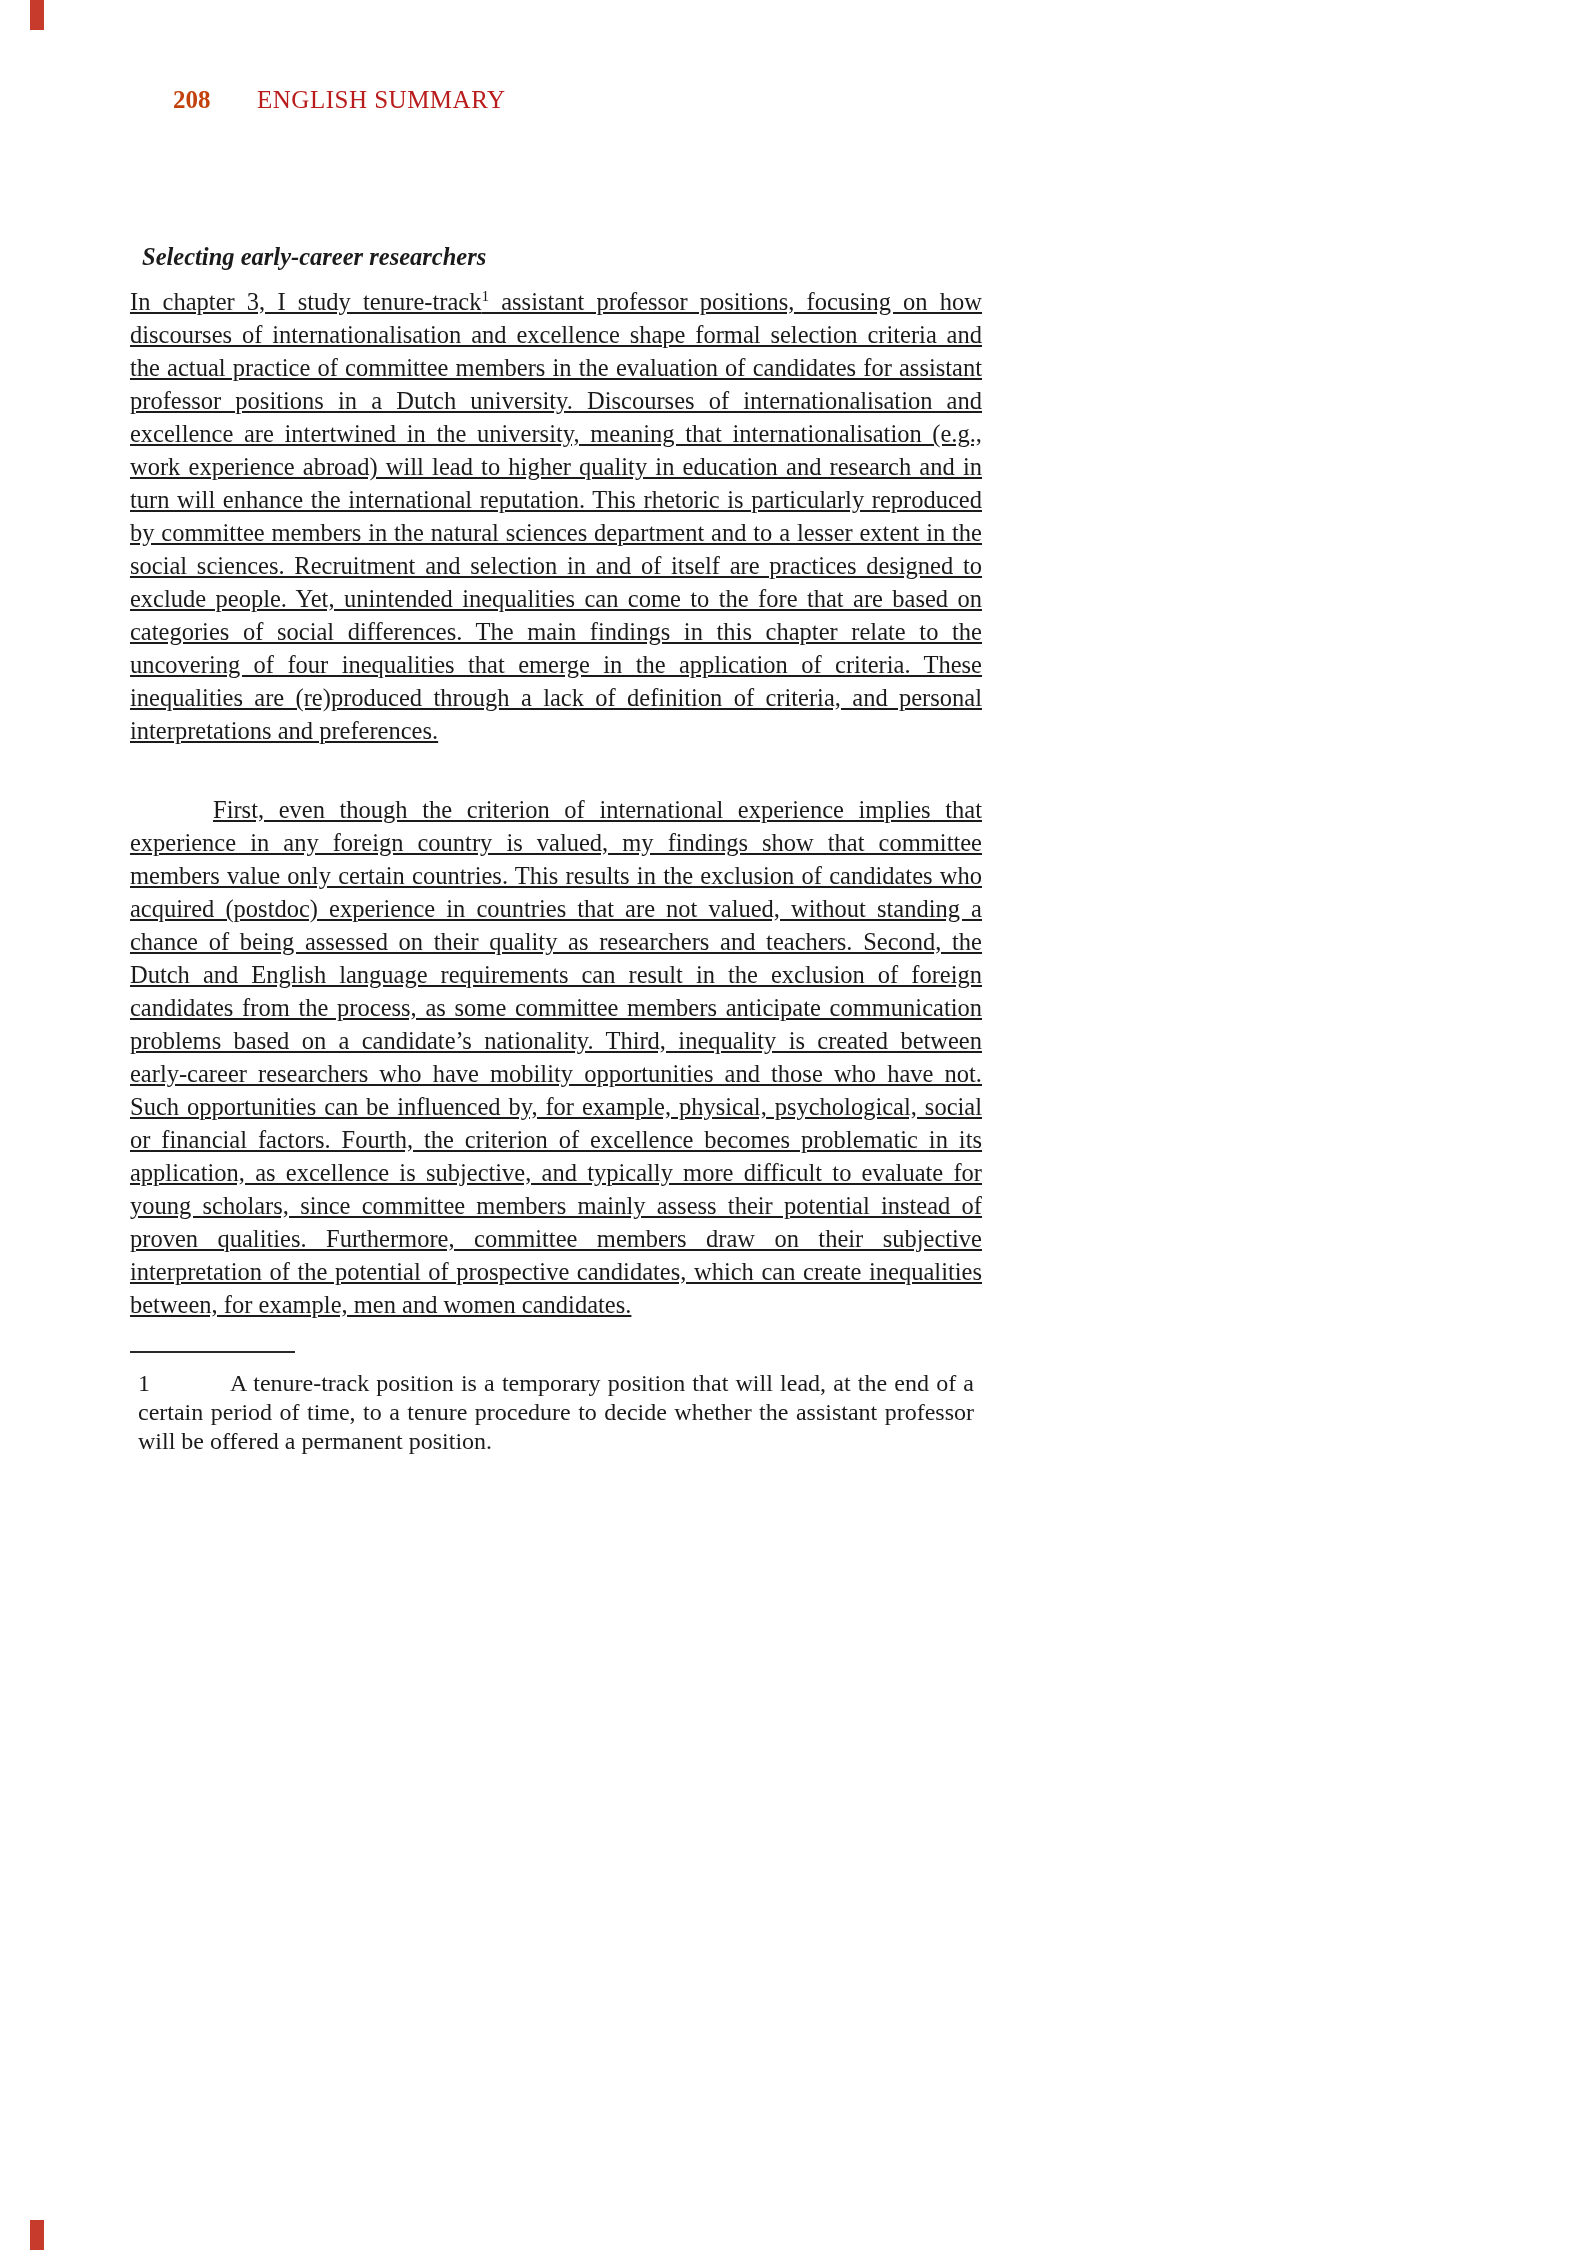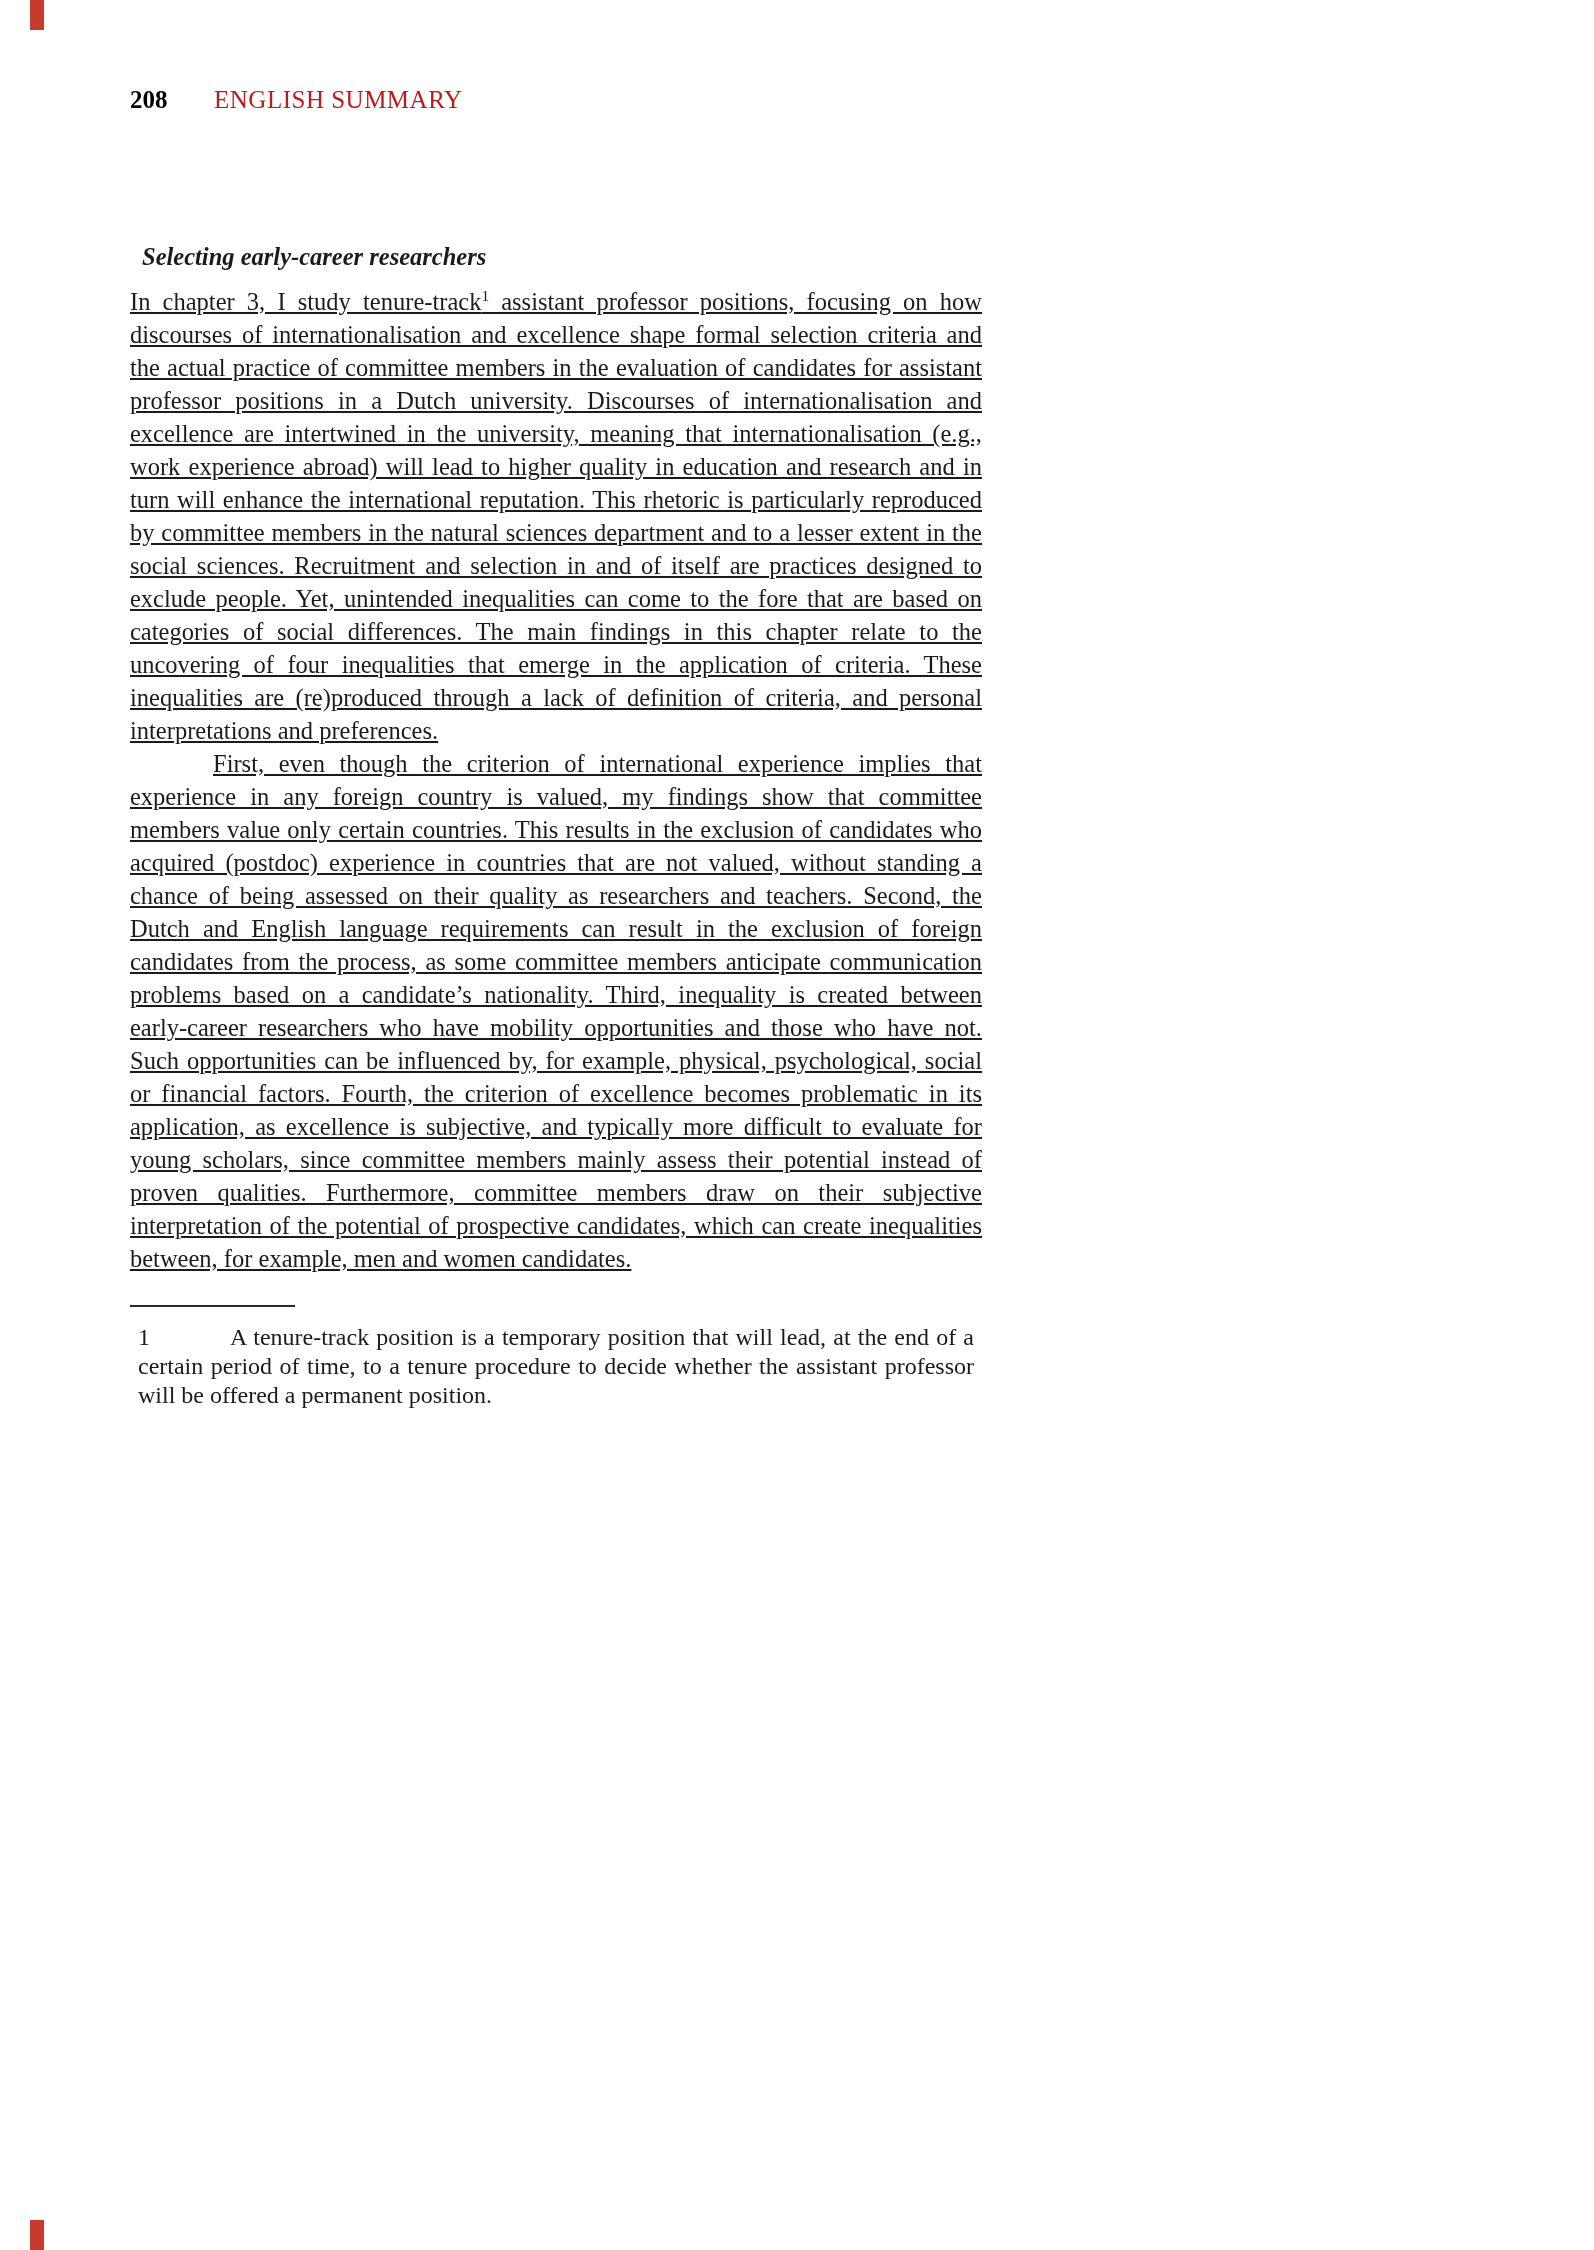--- a/index.html
+++ b/index.html
@@ -31,21 +31,22 @@
     top: 86px;
     width: 860px;
     font-size: 25px;
     color: #2e2e2e;
     white-space: nowrap;
   }
   .running-header .pagenum {
     display: inline-block;
     width: 84px;
     font-weight: 600;
-    color: #000000;
+    color: #c2410c;
+    margin-left: 43px;
   }
   .running-header .head-title {
     letter-spacing: 0.5px;
     color: #b91c1c;
   }
 
   .text-block {
     position: absolute;
     left: 130px;
     top: 228px;
@@ -59,20 +60,21 @@
   }
   p.body-para {
     margin: 0;
     font-size: 24.5px;
     line-height: 33px;
     text-align: justify;
     text-decoration: underline;
   }
   p.body-para.indent {
     text-indent: 83px;
+    margin-top: 46px;
   }
   sup.fn-ref {
     font-size: 0.62em;
     line-height: 0;
     vertical-align: super;
   }
 
   .footnote-area {
     margin-top: 30px;
   }

